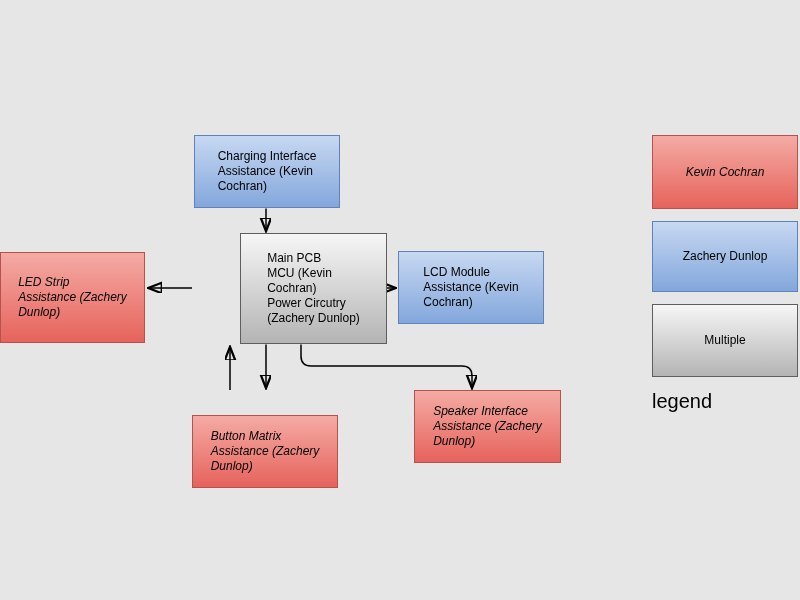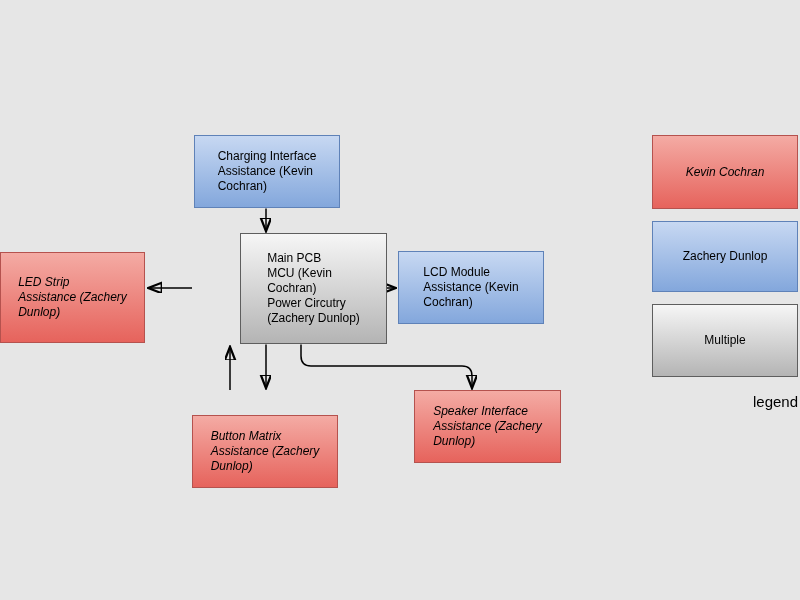--- a/index.html
+++ b/index.html
@@ -54,22 +54,22 @@
   .n-lcd      { left: 398px; top: 251px; width: 146px; height: 73px; }
   .n-button   { left: 192px; top: 390px; width: 146px; height: 73px; margin-top: 25px; }
   .n-speaker  { left: 398px; top: 390px; width: 147px; height: 73px; margin-left: 16px; }
   
   .lg-red  { left: 652px; top: 135px; width: 146px; height: 74px; }
   .lg-blue { left: 652px; top: 221px; width: 146px; height: 71px; }
   .lg-gray { left: 652px; top: 304px; width: 146px; height: 73px; }
   .legend-caption {
     position: absolute;
     left: 652px; top: 392px; width: 146px;
-    text-align: right;
-    font-size: 15px;
+    text-align: left;
+    font-size: 20px;
     line-height: 19px;
     color: #000;
   }
 </style>
 </head>
 <body>
 
 <div class="stage">
 
   <svg class="connector-layer" viewBox="0 0 800 600" xmlns="http://www.w3.org/2000/svg">

